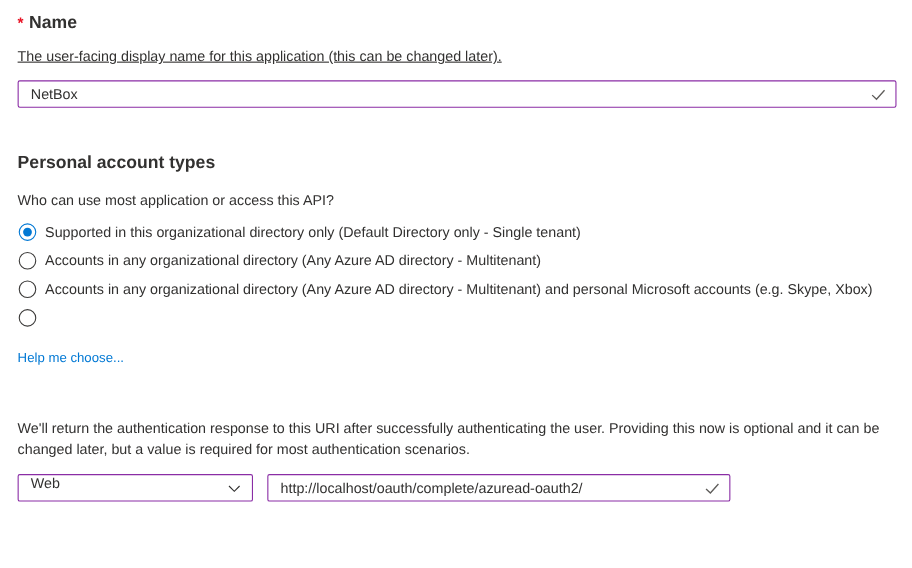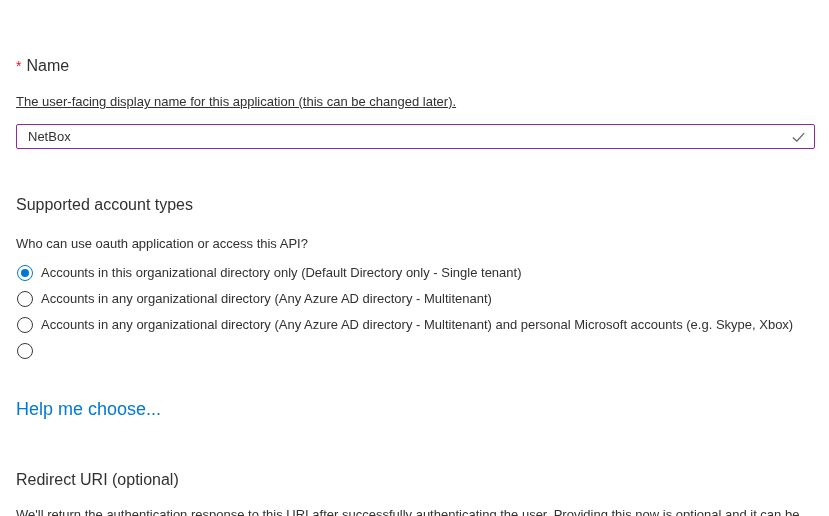--- a/index.html
+++ b/index.html
@@ -7,23 +7,22 @@
   body {
     width: 829px; height: 516px;
     background: #ffffff;
     font-family: "Liberation Sans", "DejaVu Sans", sans-serif;
     color: var(--text, #323130);
     overflow: hidden;
   }
   .page { padding: 12px 14px 0 16px; }
 
   .section-title {
-    font-size: 16px; font-weight: 400; line-height: 28px;
+    font-size: 16px; font-weight: 700; line-height: 17px;
     color: var(--text, #323130);
-    margin-top: 40px;
   }
   .required { color: var(--required-red, #e81123); margin-right: 5px; font-size: 14px; }
 
   .field-desc { font-size: 13px; line-height: 16px; margin-top: 14px; text-decoration: underline; }
 
   .input-wrap { position: relative; margin-top: 14px; height: 25px; }
   .text-input {
     width: 100%; height: 25px;
     border: 1px solid var(--accent-purple, #8a2da5);
     border-radius: 2px;
@@ -51,22 +50,22 @@
     background: #fff;
   }
   .radio.selected { border-color: var(--radio-blue, #0078d4); }
   .radio.selected::after {
     content: ""; width: 8px; height: 8px; border-radius: 50%;
     background: var(--radio-blue, #0078d4);
   }
   .option-label { font-size: 13px; line-height: 16px; }
 
   .help-link {
-    display: inline-block; margin-top: 35px;
-    font-size: 18px; color: var(--link-blue, #0078d4);
+    display: inline-block; margin-top: 16px;
+    font-size: 12px; color: var(--link-blue, #0078d4);
     text-decoration: none; cursor: pointer;
   }
 
   .section3 { margin-top: 46px; }
   .redirect-desc { font-size: 13px; line-height: 19px; margin-top: 11px; max-width: 800px; }
 
   .uri-row { display: flex; gap: 13px; margin-top: 13px; }
   .dropdown {
     position: relative; width: 214px; height: 25px;
     border: 1px solid var(--accent-purple, #8a2da5);
@@ -92,51 +91,56 @@
   </div>
   <div class="field-desc">The user-facing display name for this application (this can be changed later).</div>
   <div class="input-wrap">
     <input class="text-input" type="text" value="NetBox" style="">
     <svg class="check-icon" viewBox="0 0 16 16">
       <path d="M2 8.5 L6.2 12.5 L14 3.8" stroke="#5f5d5b" stroke-width="1.3" fill="none"></path>
     </svg>
   </div>
 
   <div class="section2">
-    <div class="section-title">Supported account types</div>
-    <div class="question">Who can use oauth application or access this API?</div>
+    <div class="section-title">Personal account types</div>
+    <div class="question">Who can use most application or access this API?</div>
     <div class="options">
   <div class="option-row">
     <span class="radio selected"></span>
-    <span class="option-label">Accounts in this organizational directory only (Default Directory only - Single tenant)</span>
+    <span class="option-label">Supported in this organizational directory only (Default Directory only - Single tenant)</span>
   </div>
 
   <div class="option-row">
     <span class="radio"></span>
     <span class="option-label">Accounts in any organizational directory (Any Azure AD directory - Multitenant)</span>
   </div>
 
   <div class="option-row">
     <span class="radio"></span>
     <span class="option-label">Accounts in any organizational directory (Any Azure AD directory - Multitenant) and personal Microsoft accounts (e.g. Skype, Xbox)</span>
   </div>
 
   <div class="option-row">
     <span class="radio"></span>
   </div>
 </div>
     <a class="help-link">Help me choose...</a>
   </div>
 
   <div class="section3">
-    <div class="section-title">Redirect URI (optional)</div>
     <div class="redirect-desc">We'll return the authentication response to this URI after successfully authenticating the user. Providing this now is optional and it can be changed later, but a value is required for most authentication scenarios.</div>
     <div class="uri-row">
       <div class="dropdown">
         <span>Web</span>
         <svg class="chevron-icon" viewBox="0 0 16 16">
           <path d="M2.5 5.5 L8 11 L13.5 5.5" stroke="#323130" stroke-width="1.2" fill="none"></path>
         </svg>
       </div>
+      <div class="uri-wrap">
+        <input class="text-input" type="text" value="http://localhost/oauth/complete/azuread-oauth2/" style="">
+        <svg class="check-icon" viewBox="0 0 16 16">
+          <path d="M2 8.5 L6.2 12.5 L14 3.8" stroke="#5f5d5b" stroke-width="1.3" fill="none"></path>
+        </svg>
+      </div>
     </div>
   </div>
 
 </div>
 
 </body></html>

